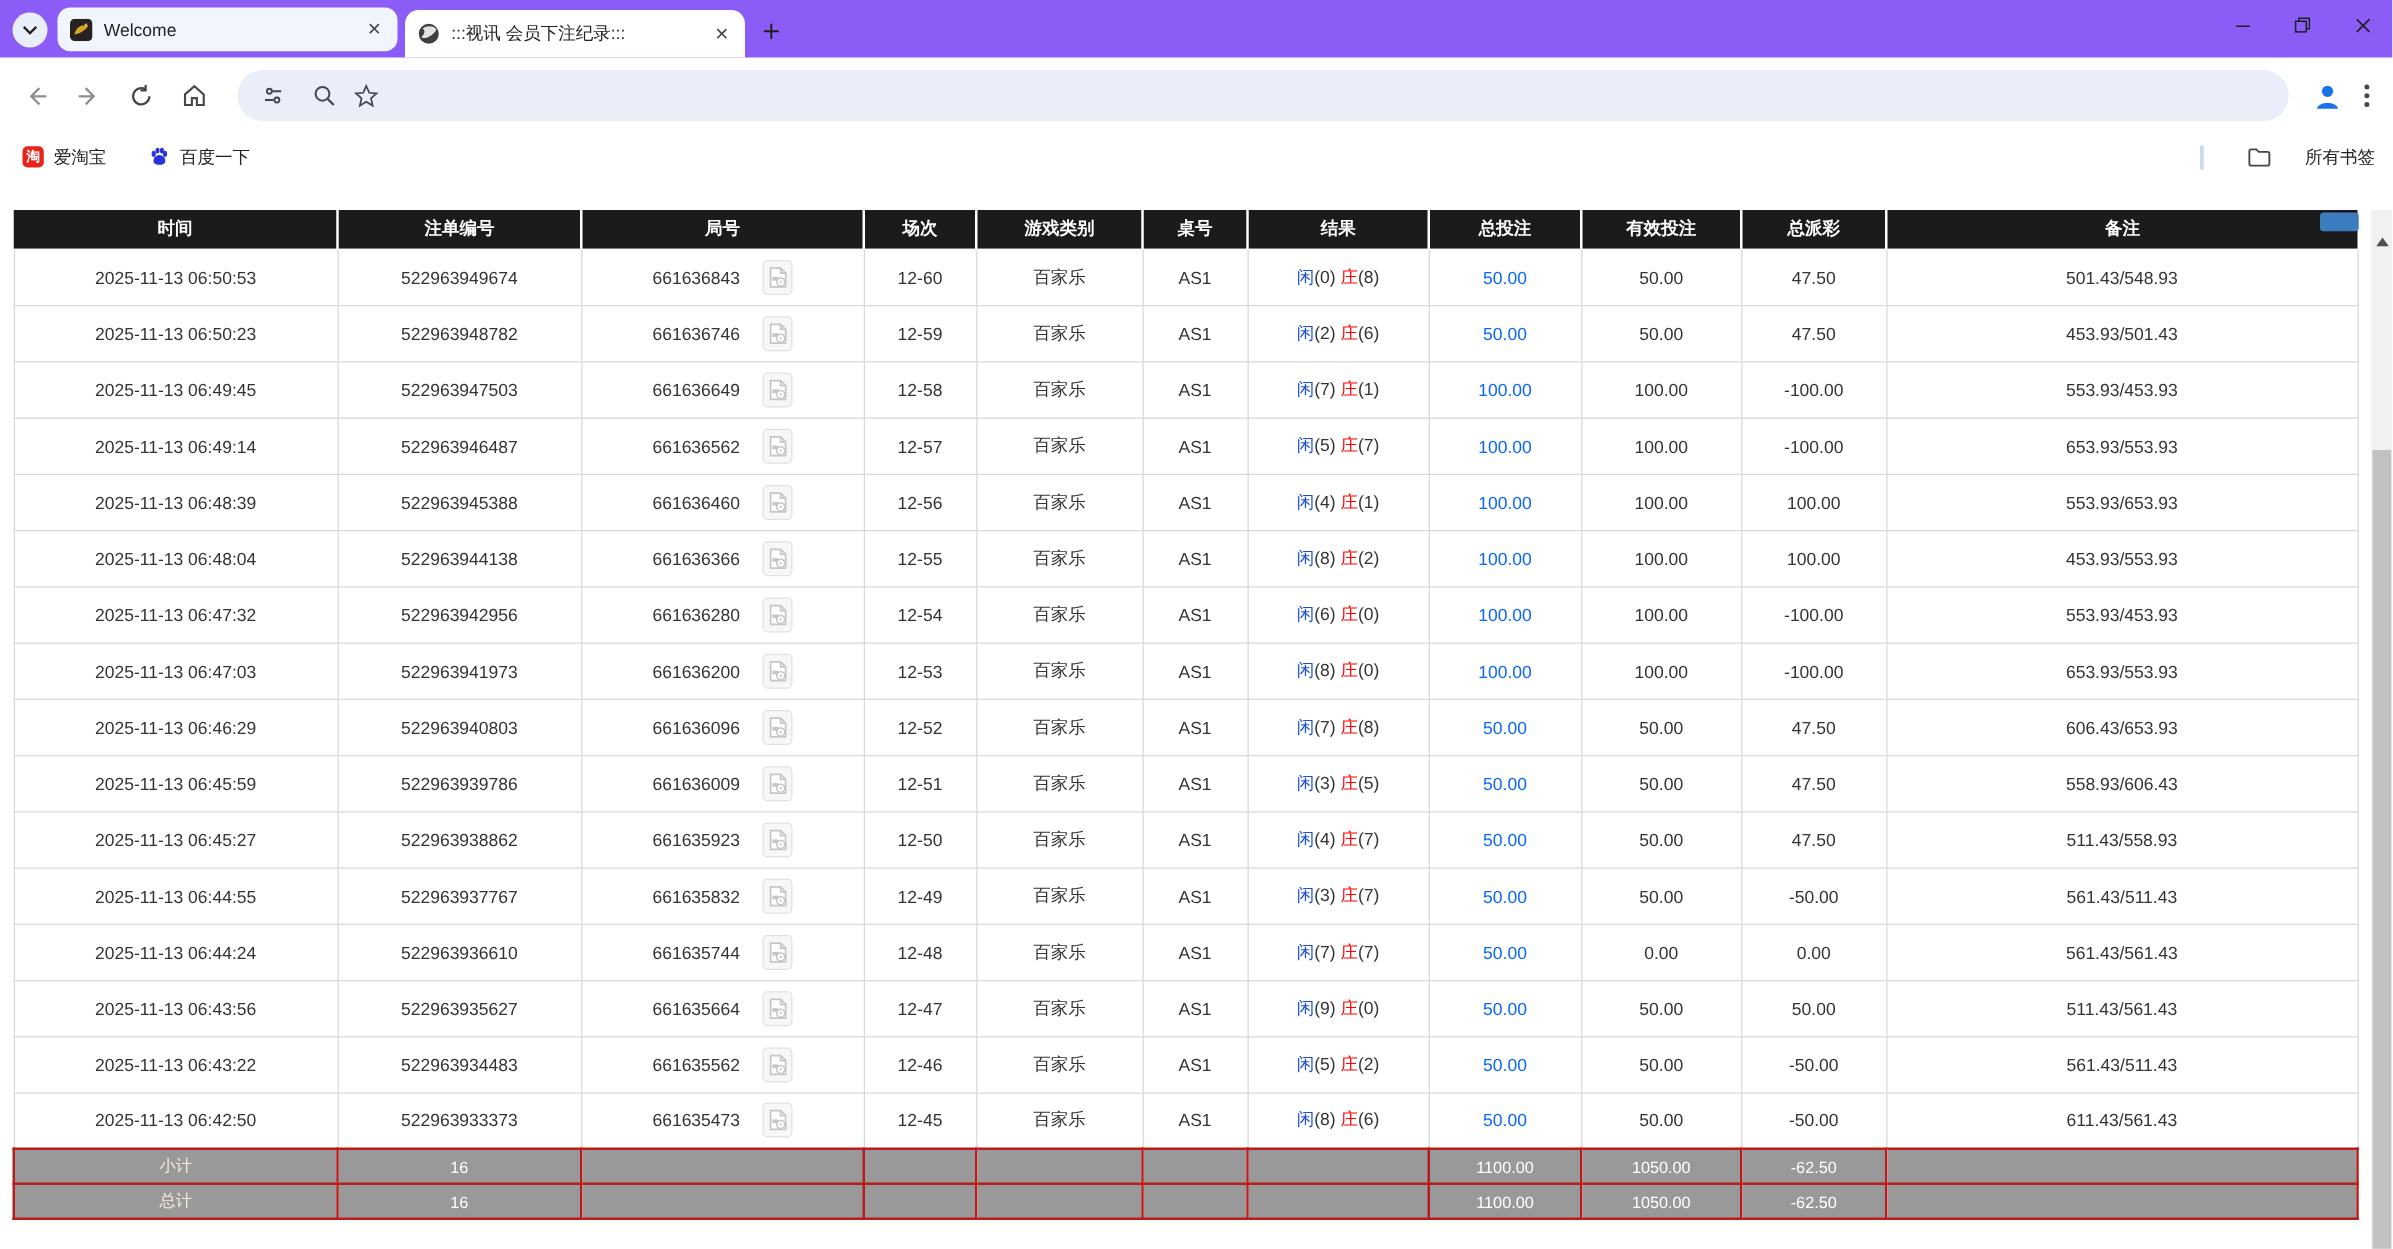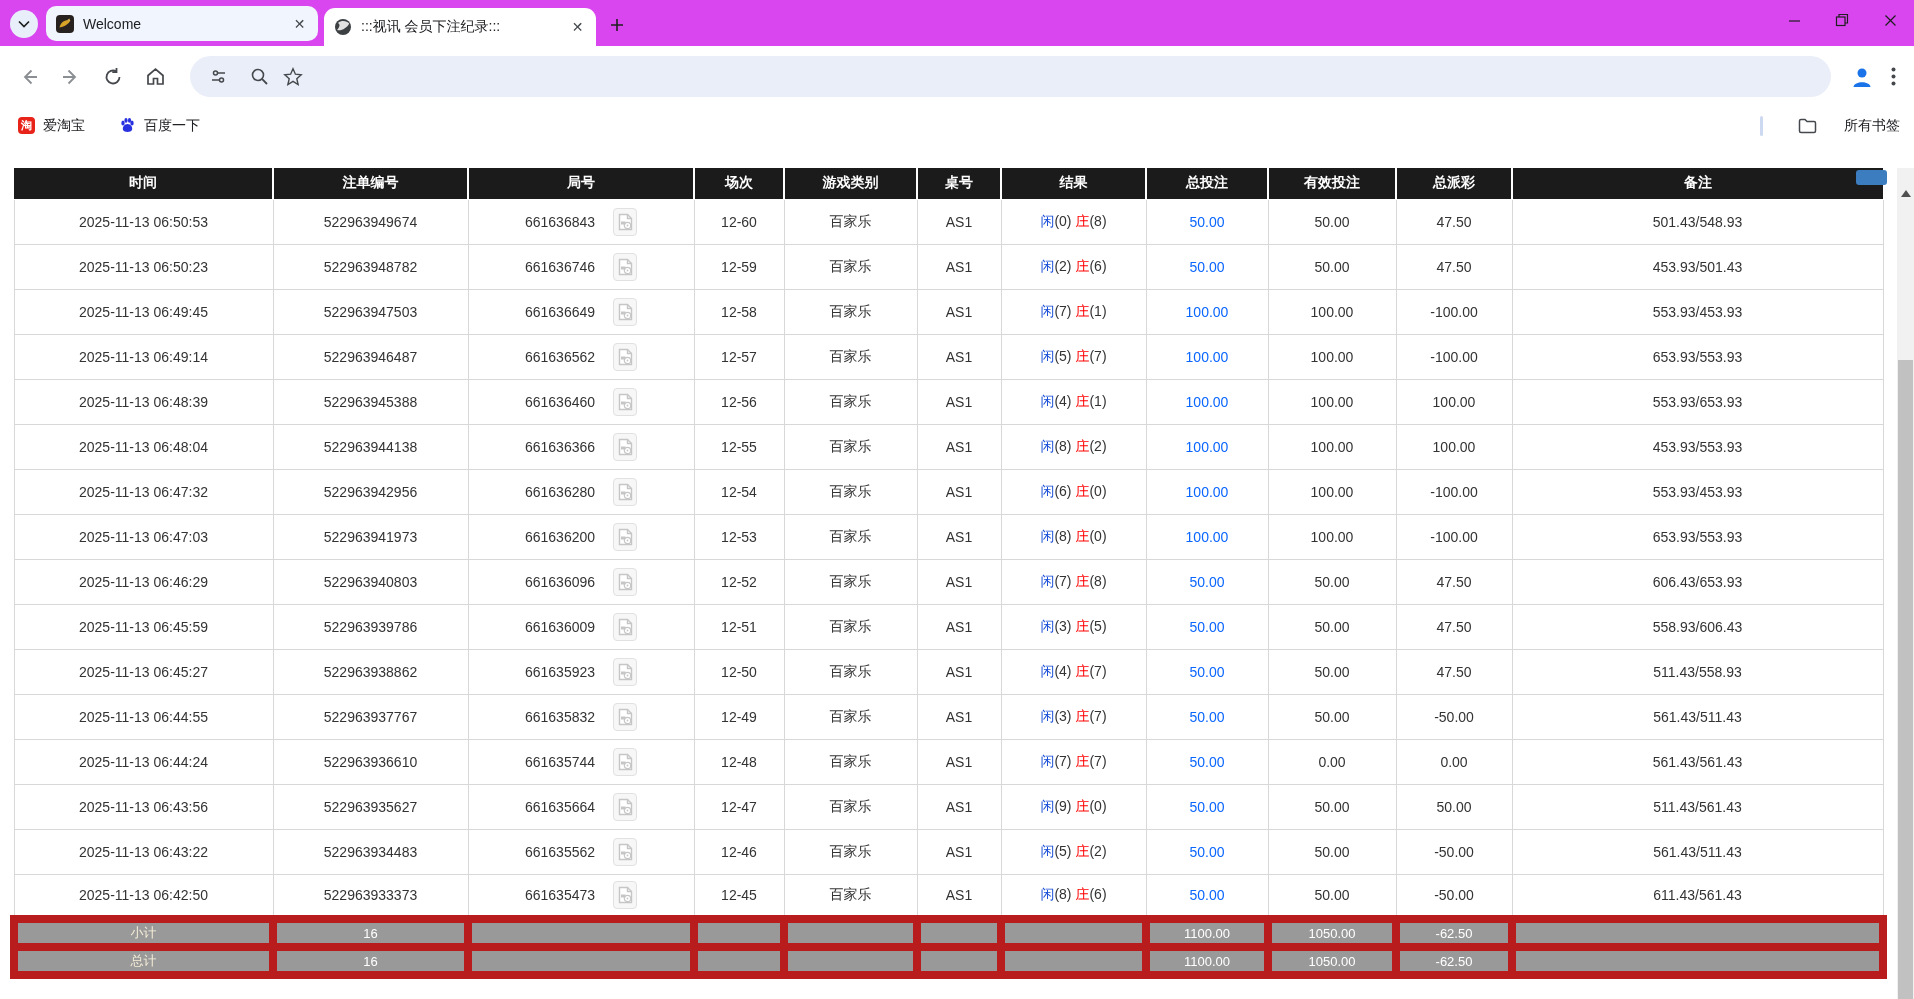--- a/index.html
+++ b/index.html
@@ -1,20 +1,20 @@
 <!DOCTYPE html>
 <html><head>
 <meta charset="utf-8">
 <style>
   * { box-sizing: border-box; margin: 0; padding: 0; }
   html,body { width:1914px; height:999px; overflow:hidden;
     font-family:"Liberation Sans","DejaVu Sans",sans-serif; background:#fff; }
 
   
-  .tabstrip { height:46px; background:#d946ef; display:flex; align-items:flex-end; position:relative; }
+  .tabstrip { height:46px; background:#8b5cf6; display:flex; align-items:flex-end; position:relative; }
   .tab-search { width:28px; height:28px; border-radius:50%; background:#e8effb; display:flex;
     align-items:center; justify-content:center; margin:0 8px 8px 10px; cursor:pointer; }
   .tab { display:flex; align-items:center; width:272px; height:35px; padding:0 10px;
     font-size:14px; color:#202124; position:relative; }
   .tab.inactive { background:#f1f5fd; border-radius:10px; margin-bottom:5px; margin-right:6px; }
   .tab.active { background:#fff; border-radius:11px 11px 0 0; height:38px; }
   .tab .favicon { width:18px; height:18px; margin-right:9px; flex:0 0 auto; }
   .tab .tab-title { flex:1; white-space:nowrap; overflow:hidden; text-overflow:ellipsis; }
   .tab .tab-close { width:17px; height:17px; display:flex; align-items:center; justify-content:center;
     border-radius:50%; color:#45494e; font-size:14px; cursor:pointer; }
@@ -60,21 +60,21 @@
     border-right:2px solid #fff; border-bottom:1px solid #fff; }
   .bets th:last-child { border-right:none; }
   .bets td { background:#fff; border:1px solid #d8d8d8; height:45px; text-align:center;
     font-size:14px; color:#333; overflow:hidden; white-space:nowrap; }
   .round-cell { display:flex; align-items:center; justify-content:center; gap:18px; }
   .video-btn { width:24px; height:28px; background:#f7f7f7; border:1px solid #e1e1e1; border-radius:4px;
     display:inline-flex; align-items:center; justify-content:center; cursor:pointer; }
   .res-p { color:#1a4fd6; } .res-b { color:#ff0000; } .res-n { color:#333; }
   .val-link { color:#0a66ff; cursor:pointer; }
   .neg { color:#ff0000; }
-  tr.total td { background:#999999; color:#fff; border:8px solid #b91c1c; height:28px; font-size:13px; }
+  tr.total td { background:#999999; color:#fff; border:2px solid #b91c1c; height:28px; font-size:13px; }
   tr.total td.tlabel { color:#f6eed8; }
 </style>
 </head>
 <body>
 
 <div class="tabstrip">
   <div class="tab-search">
     <svg width="12" height="8" viewBox="0 0 12 8">
         <path d="M1 1.5 L6 6.5 L11 1.5" stroke="#1f1f1f" stroke-width="1.7" fill="none"></path>
       </svg>

